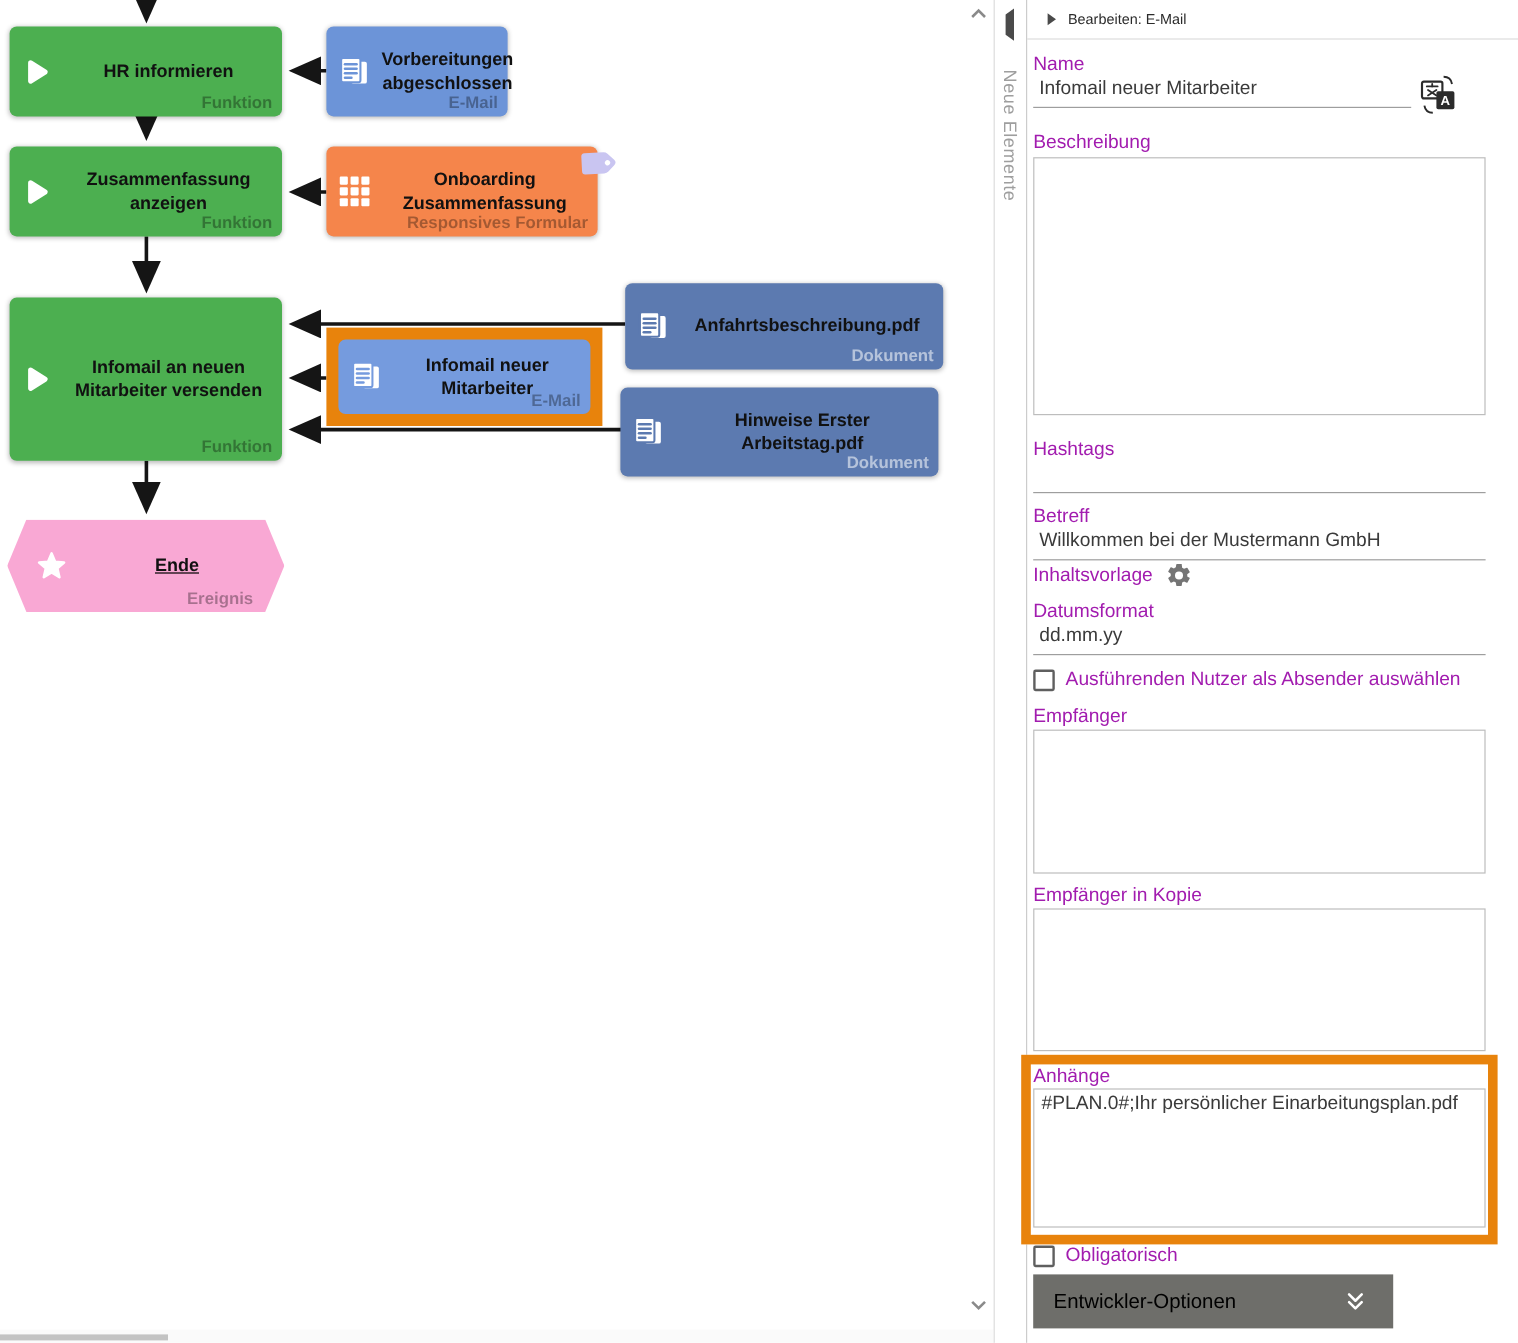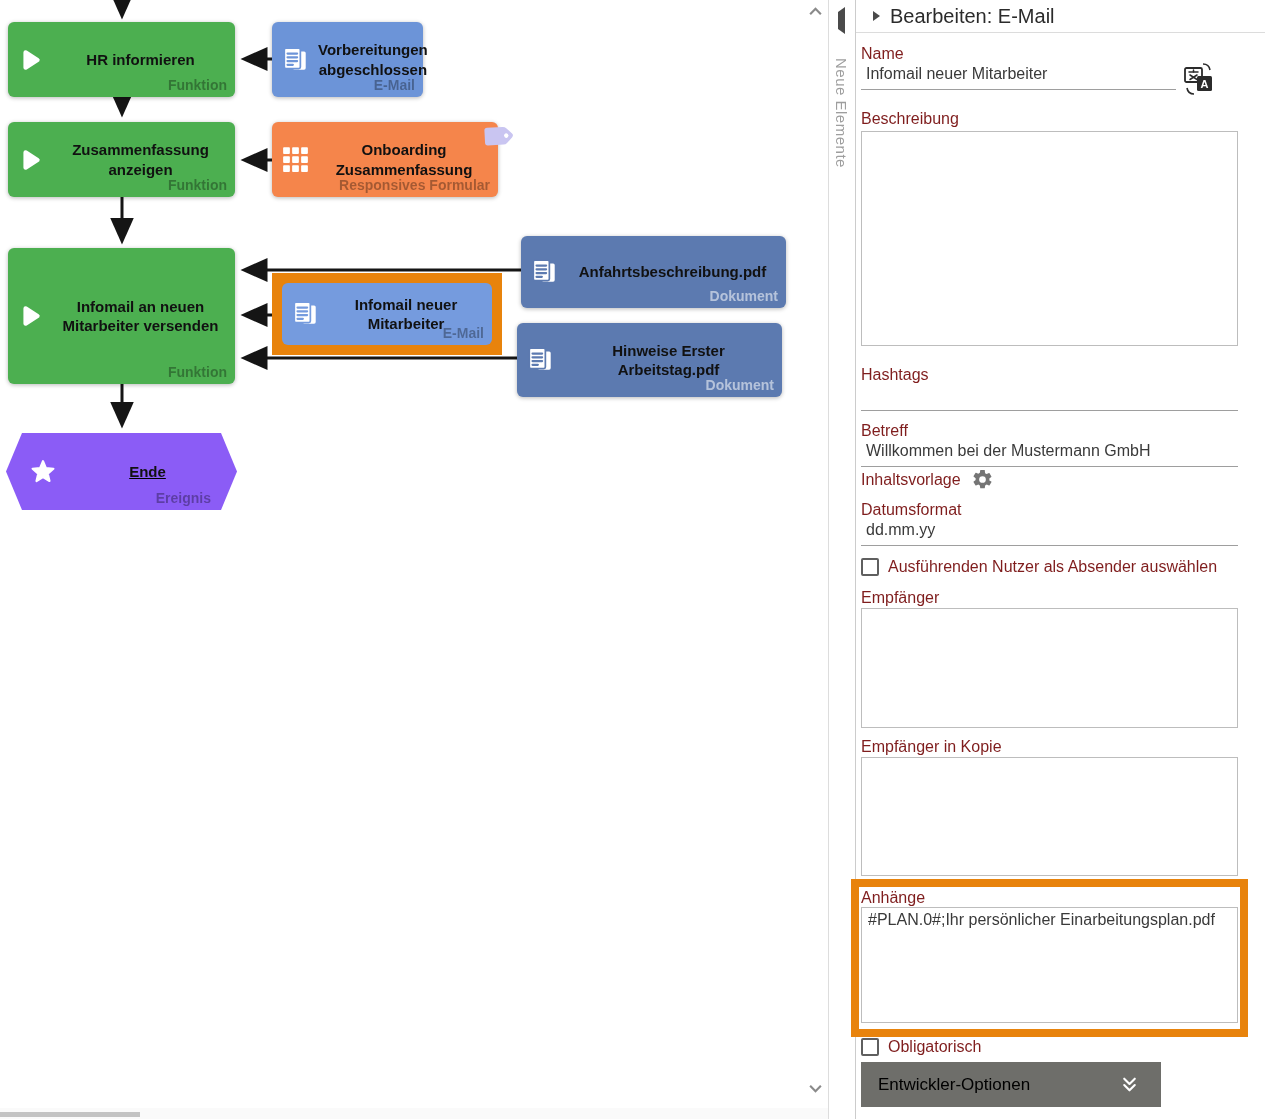--- a/index.html
+++ b/index.html
@@ -15,21 +15,21 @@
   .node .nicon { flex:0 0 46px; display:flex; justify-content:center; align-items:center; }
   .node .nlabel { flex:1; text-align:center; font-weight:bold; font-size:15px; color:#111;
     line-height:1.28; padding-right:8px; }
   .node .ntype { position:absolute; right:8px; bottom:4px; font-size:14px; font-weight:bold;
     color:rgba(0,0,0,.33); }
   .k-func  { background:#4CAF50; --bg:#4CAF50; }
   .k-email { background:#6C94D8; --bg:#6C94D8; }
   .k-form  { background:#F5854B; --bg:#F5854B; }
   .k-doc   { background:#5C7AB0; --bg:#5C7AB0; }
   .k-doc .ntype { color:rgba(255,255,255,.55); }
-  .k-event { background:#8b5cf6; --bg:#F66363; border-radius:0;
+  .k-event { background:#f9a8d4; --bg:#F66363; border-radius:0;
     clip-path:polygon(16px 0, calc(100% - 16px) 0, 100% 50%, calc(100% - 16px) 100%, 16px 100%, 0 50%);
     box-shadow:none;text-decoration:underline; }
   .k-event .ntype { right:26px; }
   .k-event .nicon { margin-left:14px; }
 
   .selection { position:absolute; background:#E8830C; padding:10px; }
   .selection .node { position:relative; width:100%; height:100%; box-shadow:none; }
   .sel-inner { background:#759BDE; --bg:#759BDE; }
 
   .tag-badge { position:absolute; }
@@ -49,23 +49,23 @@
     font-size:15px; color:#9e9e9e; letter-spacing:.5px; }
   .tri-left { width:0; height:0; border-top:5px solid transparent; border-bottom:5px solid transparent;
     border-right:7px solid #4a4a4a; }
   .tri-right { width:0; height:0; border-top:5px solid transparent; border-bottom:5px solid transparent;
     border-left:7px solid #4a4a4a; display:inline-block; margin-right:10px; }
 
   
   .panel { position:absolute; left:855px; top:0; width:410px; height:1119px; background:#fff;
     border-left:1px solid #ccc; }
   .panel-header { height:33px; border-bottom:1px solid #dcdcdc; display:flex; align-items:center;
-    padding-left:17px; font-size:20px; color:#2b2b2b; }
+    padding-left:17px; font-size:12px; color:#2b2b2b; }
   .panel-body { padding:0 6px 0 5px; }
-  .flabel { font-size:16px; color:#7f1d1d; line-height:19px; }
+  .flabel { font-size:16px; color:#a21caf; line-height:19px; }
   .uinput { display:block; width:377px; border:none; border-bottom:1px solid #9e9e9e;
     font-family:inherit; font-size:16px; color:#3a3a3a; height:27px; padding:0 0 4px 5px;
     background:transparent; outline:none; }
   .tarea { display:block; width:377px; border:1px solid #bdbdbd; resize:none; outline:none;
     font-family:inherit; font-size:16px; color:#3a3a3a; padding:3px 6px; background:#fff; }
   .namerow { position:relative; width:377px; }
   .namerow .uinput { width:315px; }
   .namerow .ticon { position:absolute; right:22px; top:-2px; cursor:pointer; }
   .cbrow { display:flex; align-items:center; }
   .cbox { width:18px; height:18px; border:2px solid #5f5f5f; border-radius:2px; background:#fff;

